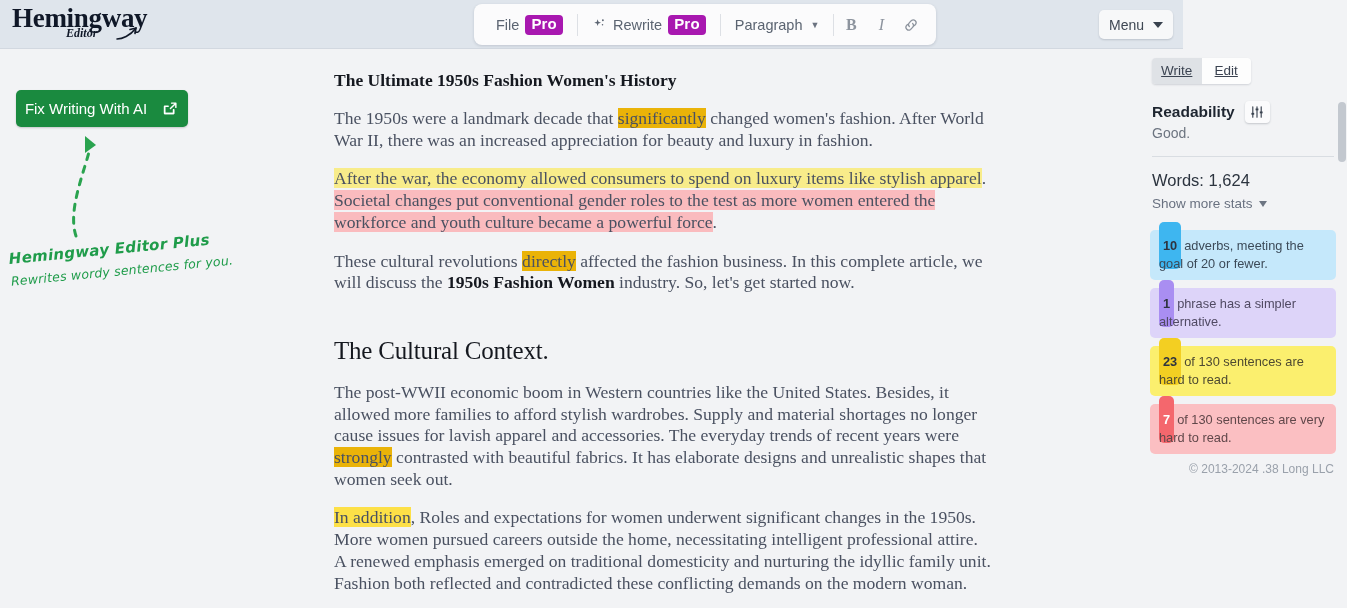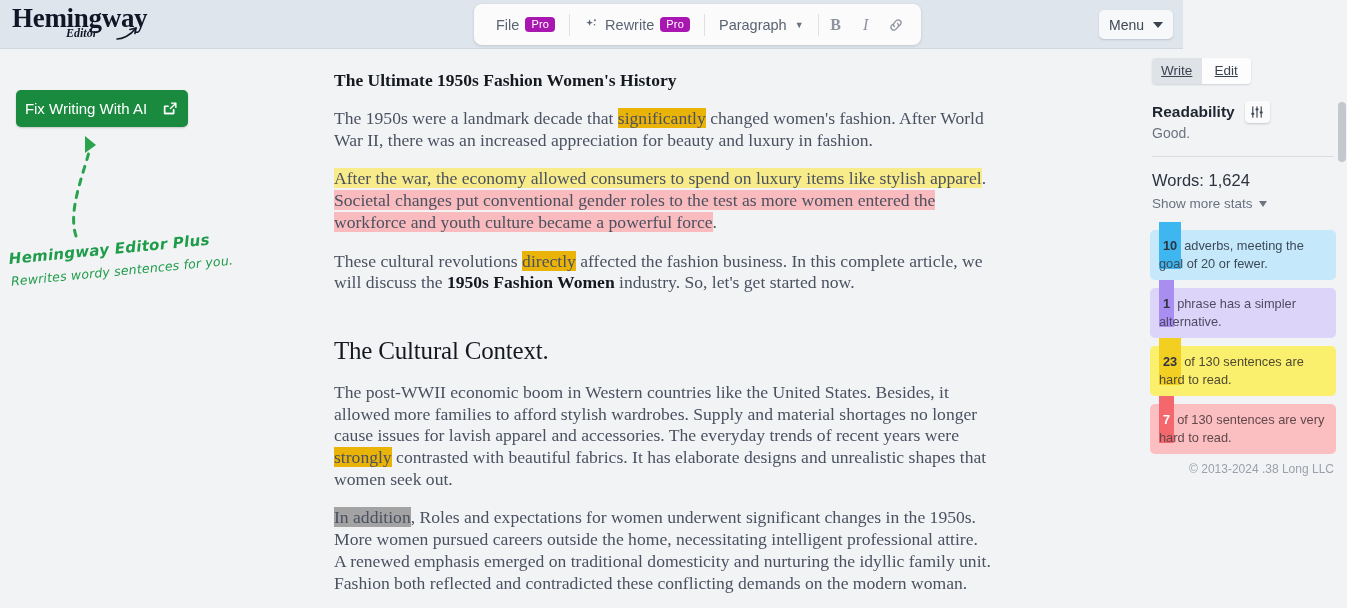--- a/index.html
+++ b/index.html
@@ -47,21 +47,21 @@
   .tb-item {
     display: flex; align-items: center; gap: 6px;
     padding: 0 12px; height: 32px;
     font-size: 14.5px; color: #5b6471;
     border-radius: 5px; cursor: pointer;
     white-space: nowrap;
   }
   .tb-sep { width: 1px; height: 22px; background: #dde0e5; margin: 0 2px; }
   .pro-badge {
     background: #a818b0; color: #fff;
-    font-size: 11px; font-weight: 400;
+    font-size: 15px; font-weight: 700;
     padding: 1.5px 6px 2px; border-radius: 4px;
     line-height: 1.1; letter-spacing: .2px;
   }
   .tb-fmt {
     width: 30px; height: 30px;
     display: flex; align-items: center; justify-content: center;
     color: #8d949e; border-radius: 5px; cursor: pointer;
   }
   .tb-fmt.b { font-family: "Liberation Serif", serif; font-size: 16px; font-weight: 700; }
   .tb-fmt.i { font-family: "Liberation Serif", serif; font-size: 16px; font-style: italic; }
@@ -124,21 +124,21 @@
   }
   .doc p {
     font-size: 17.6px; line-height: 21.7px;
     margin: 17px 0 0 0;
     max-width: 658px;
   }
   .doc b { color: #15181f; font-weight: 700; }
   .hl-blue   { background: #eab308; text-align: right; }
   .hl-yellow { background: #f8ec8a; }
   .hl-red    { background: #fabbbe; }
-  .hl-purple { background: #a3a3a3; text-align: right; }
+  .hl-purple { background: #fde047; text-align: right; }
 
   
   .right-pane {
     position: absolute; right: 11px; top: 50px;
     width: 186px; height: 558px;
     font-family: "Liberation Sans", sans-serif;
   }
   .we-tabs {
     display: flex; margin: 8px 0 0 2px;
     border-radius: 4px; overflow: hidden;
@@ -179,21 +179,21 @@
     border-top: 6px solid #6d7582;
   }
 
   .cards { margin-top: 19px; }
   .card {
     border-radius: 5px; padding: 7px 9px 8px;
     font-size: 12.8px; line-height: 17.5px;
     margin-bottom: 8px;
   }
   .card .num {
-    font-weight: 700; padding: 16px 4px; border-radius: 0;
+    font-weight: 700; padding: 16px 4px; border-radius: 5px;
     margin-right: 3px; color: #2e3440;
   }
   .card.c-blue   { background: #c5e8fb; color: #3c4a58; }
   .card.c-blue .num   { background: #3eb6f0; }
   .card.c-green  { background: #d9f79b; color: #49503e; }
   .card.c-green .num  { background: #9fe033; }
   .card.c-purple { background: #ddd4f9; color: #504a63; }
   .card.c-purple .num { background: #a98ef2; }
   .card.c-yellow { background: #fbef6e; color: #4e4a31; }
   .card.c-yellow .num { background: #f3cf22; }

